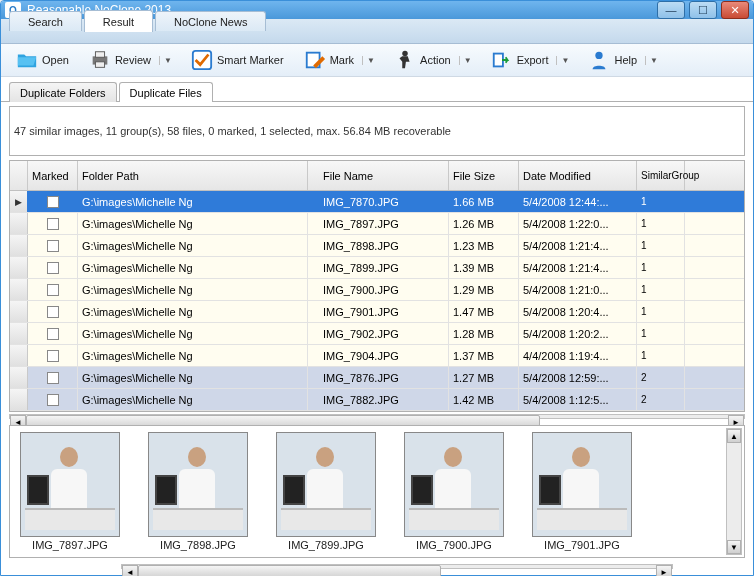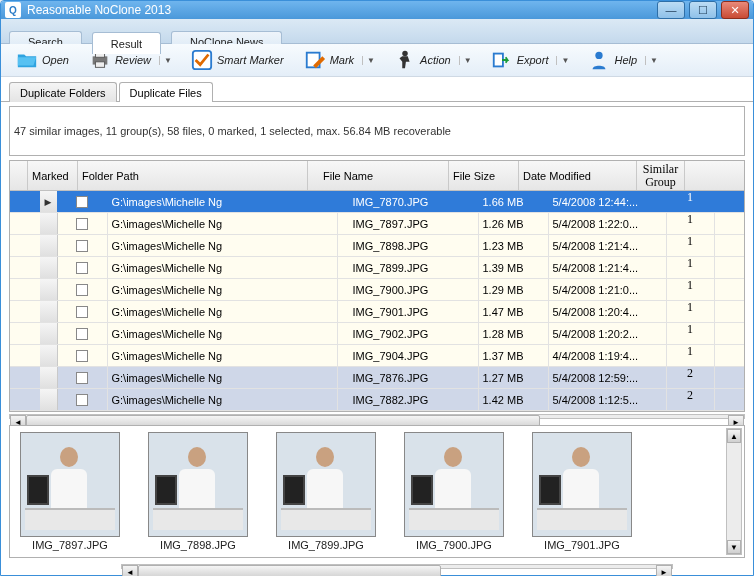--- a/index.html
+++ b/index.html
@@ -57,25 +57,26 @@
     color: #1c3a55;
     cursor: pointer;
   }
   .winbtn.close {
     background: linear-gradient(#e88a7a, #c94b34);
     color: #fff;
     border-color: #8c2e1d;
   }
   .tabstrip {
     display: flex;
+    align-items: flex-end;
     height: 24px;
     background: linear-gradient(#dbe9f5, #c4d9ec);
     border-bottom: 1px solid #a6bdd4;
     padding: 12px 8px;
-    gap: 8px;
+    gap: 0;
   }
   .tab {
     height: 20px;
     padding: 0 18px;
     border: 1px solid #a6bdd4;
     border-bottom: none;
     border-radius: 3px 3px 0 0;
     background: linear-gradient(#eef4fa, #dbe9f5);
     display: inline-flex;
     align-items: center;
@@ -92,21 +93,20 @@
     font-weight: 500;
   }
   .toolbar {
     height: 44px;
     background: linear-gradient(#f7fbfe, #e4eef8);
     border-bottom: 1px solid #cfd9e4;
     display: flex;
     align-items: center;
     padding: 0 8px;
     gap: 6px;
-    font-style: italic;
   }
   .tbtn {
     display: inline-flex;
     align-items: center;
     height: 32px;
     padding: 0 6px;
     border: 1px solid transparent;
     border-radius: 3px;
     cursor: pointer;
     gap: 4px;
@@ -169,32 +169,31 @@
     padding: 2px 4px;
     display: flex;
     align-items: center;
   }
   .col-indicator { width: 18px; }
   .col-marked { width: 50px; justify-content: flex-start; }
   .col-folder { width: 230px; }
   .col-file { width: 130px; margin-left: 11px; }
   .col-size { width: 70px; }
   .col-date { width: 118px; }
-  .col-group { width: 48px; flex-direction: column; line-height: 1.1; font-size: 12px; font-family: Liberation Serif, serif; }
+  .col-group { width: 48px; flex-direction: row; line-height: 1.1; font-size: 10px; }
   .grid-body {
     max-height: 230px;
     overflow: hidden;
   }
   .row {
     display: flex;
     height: 22px;
     font-size: 11px;
     border-bottom: 1px solid #e2e2e2;
     background: #fffdf0;
-    justify-content: center;
   }
   .row.selected { background: #2f7bd9; color: #fff; }
   .row.alt { background: #cfd7e8; }
   .cell {
     border-right: 1px solid #e2e2e2;
     padding: 0 4px;
     display: flex;
     align-items: center;
     overflow: hidden;
     white-space: nowrap;

